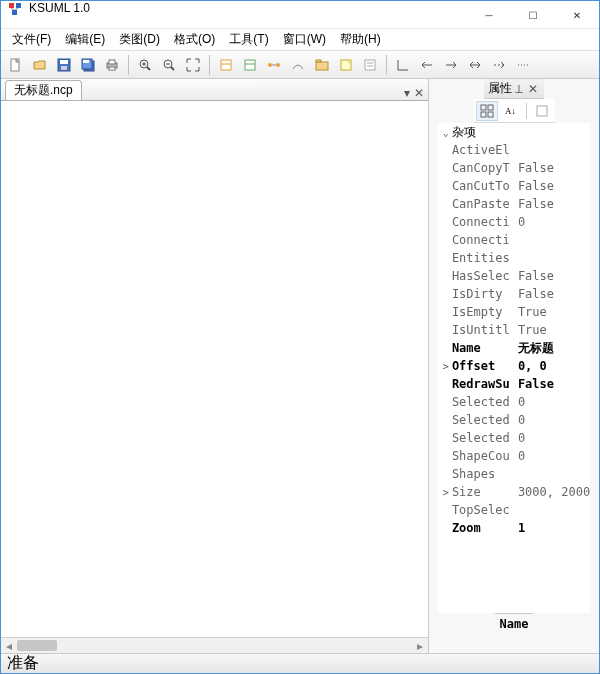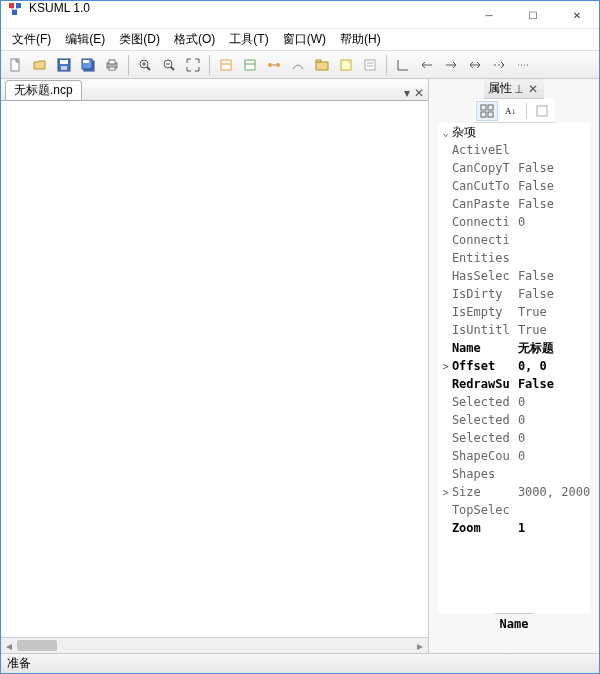--- a/index.html
+++ b/index.html
@@ -51,21 +51,21 @@
   .proprow .exp { width:12px; text-align:center; color:#555; font-size:10px;}
   .proprow .key { width:64px; white-space:nowrap; overflow:hidden; color:#666; }
   .proprow .val { flex:1; white-space:nowrap; overflow:hidden; color:#666; padding-left:2px;}
   .proprow.bold .key, .proprow.bold .val { color:#000; font-weight:bold; }
   .proprow.cat .key { color:#000; font-weight:normal; }
   .colorbox { display:inline-block; width:12px; height:10px; border:1px solid #888; background:#fff; vertical-align:middle; margin-right:3px;}
   .propsfooter { height:40px; border-top:1px solid #c9c9c9; background:#f7f7f7; padding:3px 5px; font-family:"SimSun",monospace; }
   .propsfooter .fname { font-weight:bold; }
 
   
-  .statusbar { height:20px; background:linear-gradient(#f7f7f7,#e6e6e6); border-top:1px solid #c9c9c9; display:flex; align-items:center; padding:0 6px; font-size:12px; }
+  .statusbar { height:20px; background:linear-gradient(#f7f7f7,#e6e6e6); border-top:1px solid #c9c9c9; display:flex; align-items:center; padding:0 6px; font-size:16px; }
 
   
   .canvas::-webkit-scrollbar { width:16px; height:16px;}
   .canvas::-webkit-scrollbar-track { background:#f0f0f0; }
   .canvas::-webkit-scrollbar-thumb { background:#c6c6c6; }
 </style>
 </head>
 <body>
 
 <div class="titlebar">

